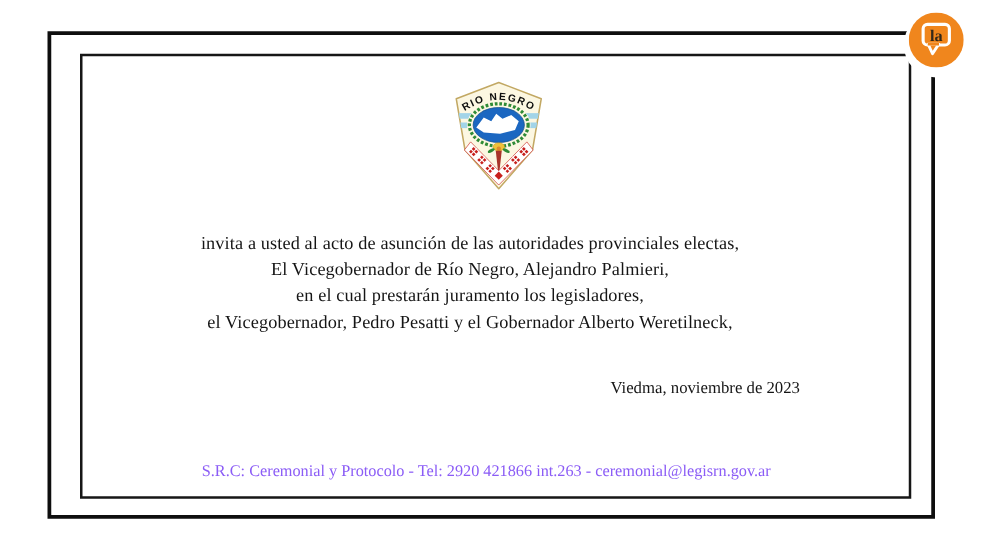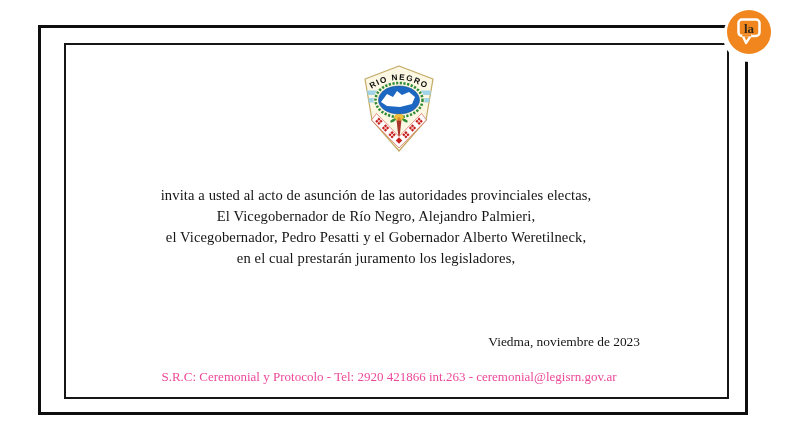--- a/index.html
+++ b/index.html
@@ -16,25 +16,25 @@
     border:2px solid #161616;box-sizing:border-box;background:#ffffff;
   }
   .crest{position:absolute;left:360px;top:63px;width:78px;height:92px;}
   .crest svg{display:block;}
   .invitation{
     position:absolute;left:66px;top:185px;width:620px;text-align:center;
     font-size:14.6px;line-height:21px;color:#151515;letter-spacing:.1px;
   }
   .dateline{
     position:absolute;left:66px;top:302px;width:574px;text-align:right;
-    font-size:13.4px;color:#151515;margin-top:32px;
+    font-size:13.4px;color:#151515;
   }
   .footer-line{
     position:absolute;left:64px;top:369px;width:650px;text-align:center;
-    font-size:13px;color:#ec4899;
+    font-size:13px;color:#8b5cf6;
   }
   .badge{
     position:absolute;left:723px;top:10px;width:52px;height:52px;border-radius:50%;
     background:#ffffff;display:flex;justify-content:center;
   }
 </style>
 </head>
 <body>
 
 <div class="stage">
@@ -104,22 +104,22 @@
 
       <text font-family="Liberation Sans, sans-serif" font-size="8.2" font-weight="bold" letter-spacing="1.3" fill="#0d0d0d" text-anchor="middle">
         <textPath href="#arcPath" startOffset="50%">RIO NEGRO</textPath>
       </text>
     </svg>
   </div>
 
   <div class="invitation">
     <div>invita a usted al acto de asunción de las autoridades provinciales electas,</div>
     <div>El Vicegobernador de Río Negro, Alejandro Palmieri,</div>
+    <div>en el cual prestarán juramento los legisladores,</div>
     <div>el Vicegobernador, Pedro Pesatti y el Gobernador Alberto Weretilneck,</div>
-    <div>en el cual prestarán juramento los legisladores,</div>
   </div>
 
   <div class="dateline">Viedma, noviembre de 2023</div>
 
   <div class="footer-line">S.R.C: Ceremonial y Protocolo - Tel: 2920 421866 int.263 - ceremonial@legisrn.gov.ar</div>
 
   <div class="badge">
     <svg viewBox="0 0 44 44" width="44" height="44">
       <circle cx="22" cy="22" r="22" fill="#F0861D"></circle>
       <rect x="11.5" y="9.5" width="21" height="16.5" rx="3.5" fill="none" stroke="#FFFFFF" stroke-width="2.5"></rect>

